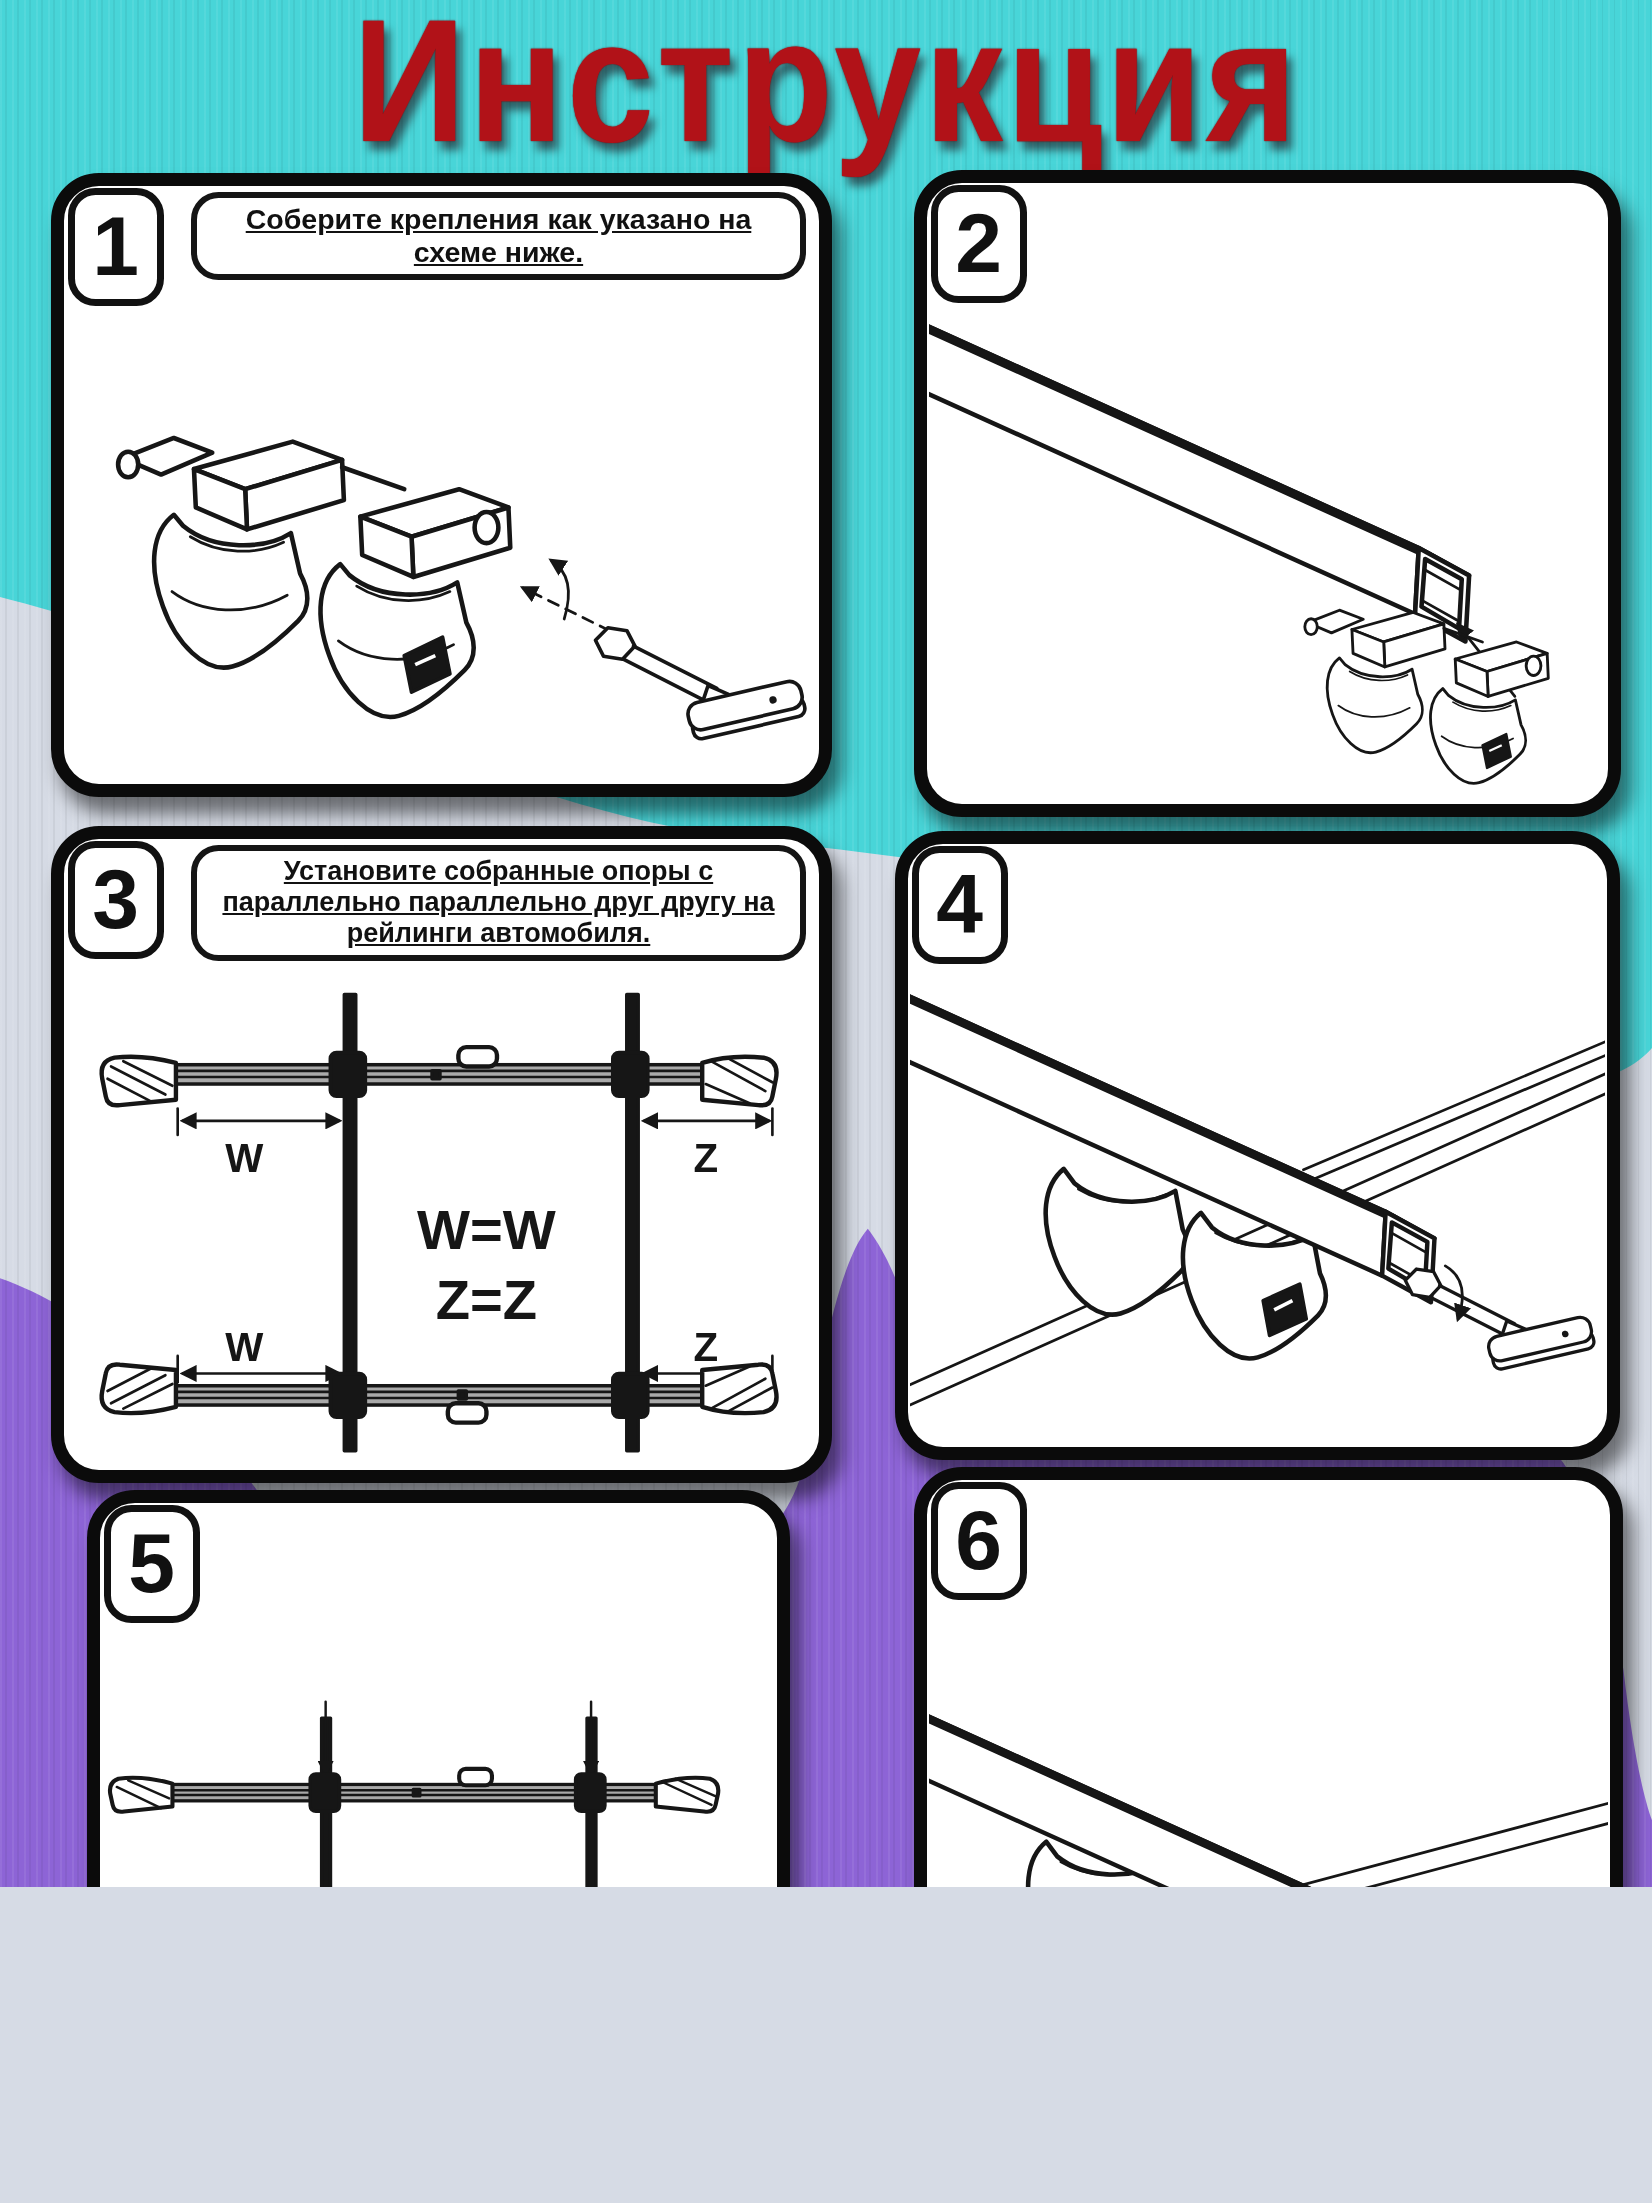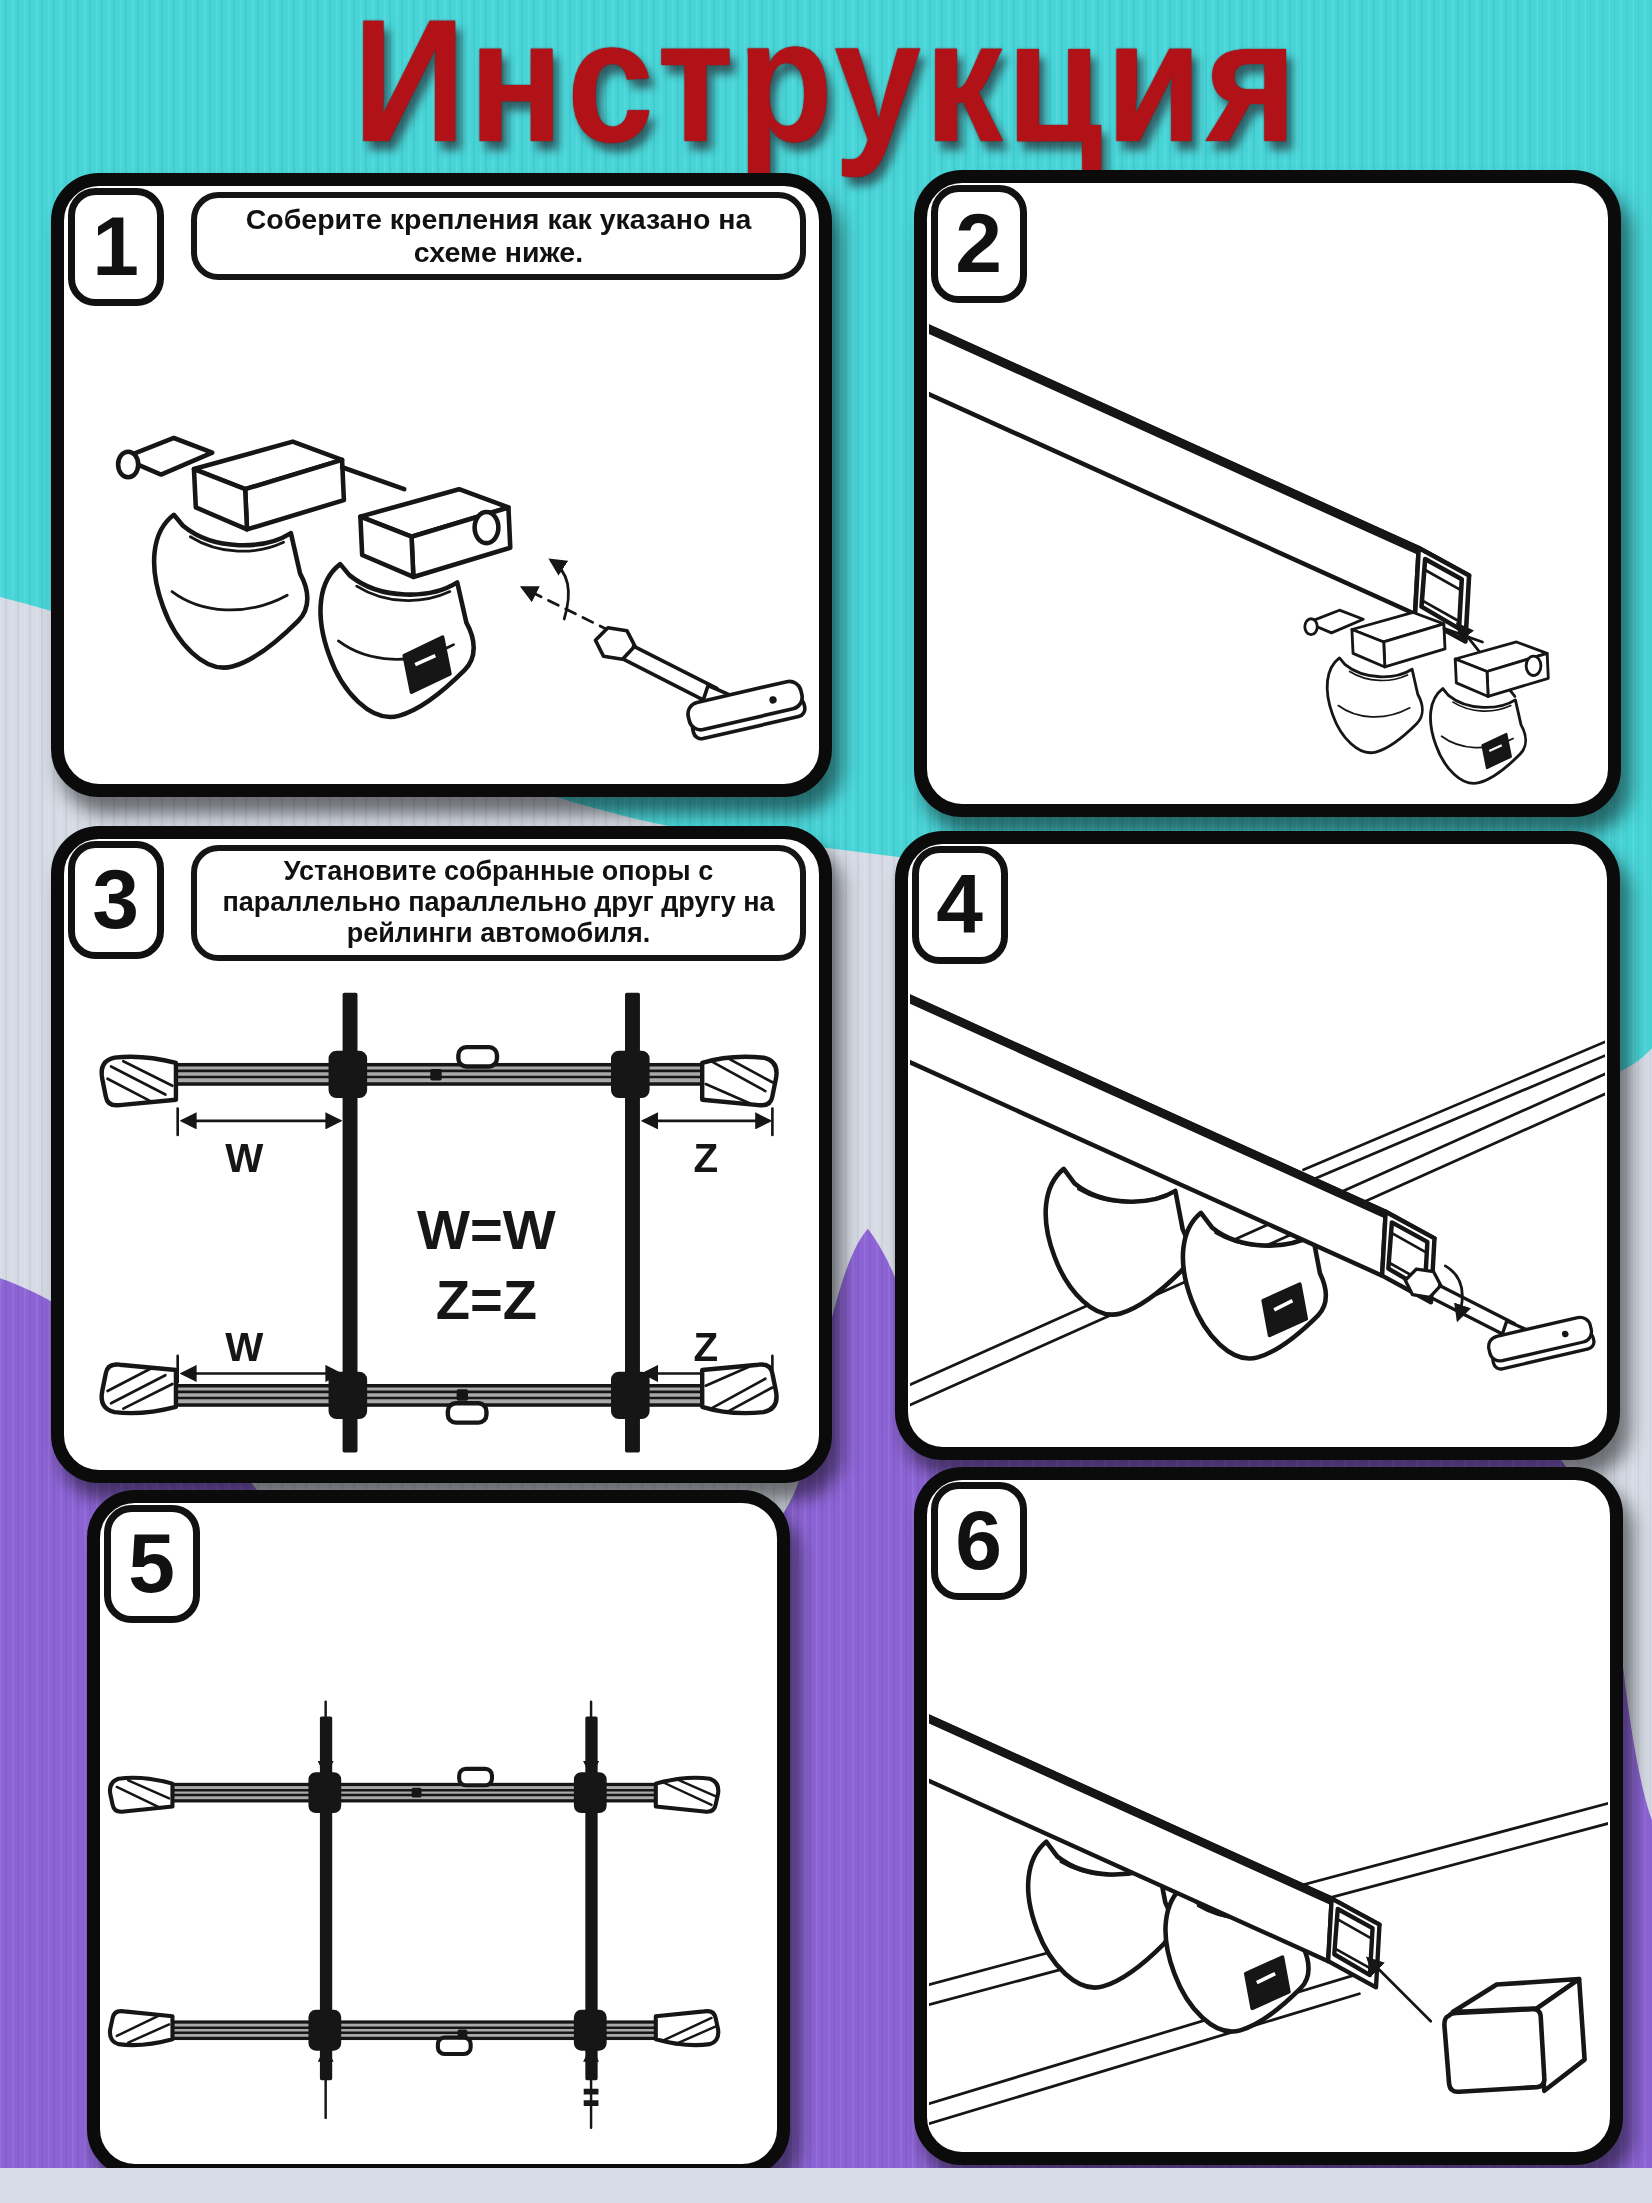--- a/index.html
+++ b/index.html
@@ -1,31 +1,31 @@
 <!DOCTYPE html>
 <html style="font-size:14.7px"><head>
 <meta charset="utf-8">
 <style>
   html,body{margin:0;padding:0;background:#d6dbe5;}
-  #page{position:relative;width:1653px;height:2168px;overflow:hidden;font-family:"Liberation Sans",sans-serif;}
+  #page{position:relative;width:1653px;height:1887px;overflow:hidden;font-family:"Liberation Sans",sans-serif;}
   #bg{position:absolute;inset:0;}
   #texture{position:absolute;inset:0;pointer-events:none;
     background:repeating-linear-gradient(90deg, rgba(255,255,255,.07) 0 1.8px, rgba(0,0,0,0) 1.8px 5.5px, rgba(0,0,0,.05) 5.5px 7.3px, rgba(0,0,0,0) 7.3px 12px);}
   .title{position:absolute;top:-20px;left:0;width:100%;text-align:center;
     font-size:174px;font-weight:bold;letter-spacing:3.7px;color:#b11218;
     transform:scaleX(.9);transform-origin:50% 0;
     text-shadow:0 0 1.8px #70090f, 6.4px 9.2px 9.2px rgba(25,0,10,.55);}
   .panel{position:absolute;background:#fff;border:13.8px solid #0b0b0b;border-radius:48px;
     box-sizing:border-box;box-shadow:9.2px 16.5px 18.4px rgba(0,0,0,.5);}
   .numbox{position:absolute;left:3.7px;top:1.8px;width:96px;height:118px;background:#fff;
     border:7.3px solid #111;border-radius:27.5px;display:flex;align-items:center;justify-content:center;
     font-size:84px;font-weight:bold;color:#111;box-sizing:border-box;}
   .banner{position:absolute;left:127px;right:13px;top:5.5px;min-height:86px;background:#fff;
     border:6.4px solid #151515;border-radius:27.5px;display:flex;align-items:center;justify-content:center;
-    text-align:center;font-weight:bold;font-size:28.5px;color:#111;padding:5.5px 20px;box-sizing:border-box;line-height:1.15;}
+    text-align:center;font-weight:bold;font-size:28.5px;color:#111;padding:5.5px 20px;box-sizing:border-box;line-height:1.15;text-decoration:underline;}
   .banner.two-line{min-height:103px;font-size:27px;}
   .art{position:absolute;left:1.8px;right:1.8px;bottom:1.8px;}
   .art svg{width:100%;height:100%;display:block;}
   svg .ln{stroke:#161616;stroke-width:5;fill:none;stroke-linejoin:round;stroke-linecap:round;}
   svg .thin{stroke:#161616;stroke-width:3;fill:none;stroke-linejoin:round;stroke-linecap:round;}
   svg .w{stroke:#161616;stroke-width:5;fill:#ffffff;stroke-linejoin:round;stroke-linecap:round;}
   svg .dk{stroke:#161616;stroke-width:4;fill:#161616;stroke-linejoin:round;}
   svg .bar{stroke:#161616;stroke-width:4;fill:#a9a9a9;}
   svg text{font-family:"Liberation Sans",sans-serif;font-weight:bold;fill:#161616;}
 </style>

